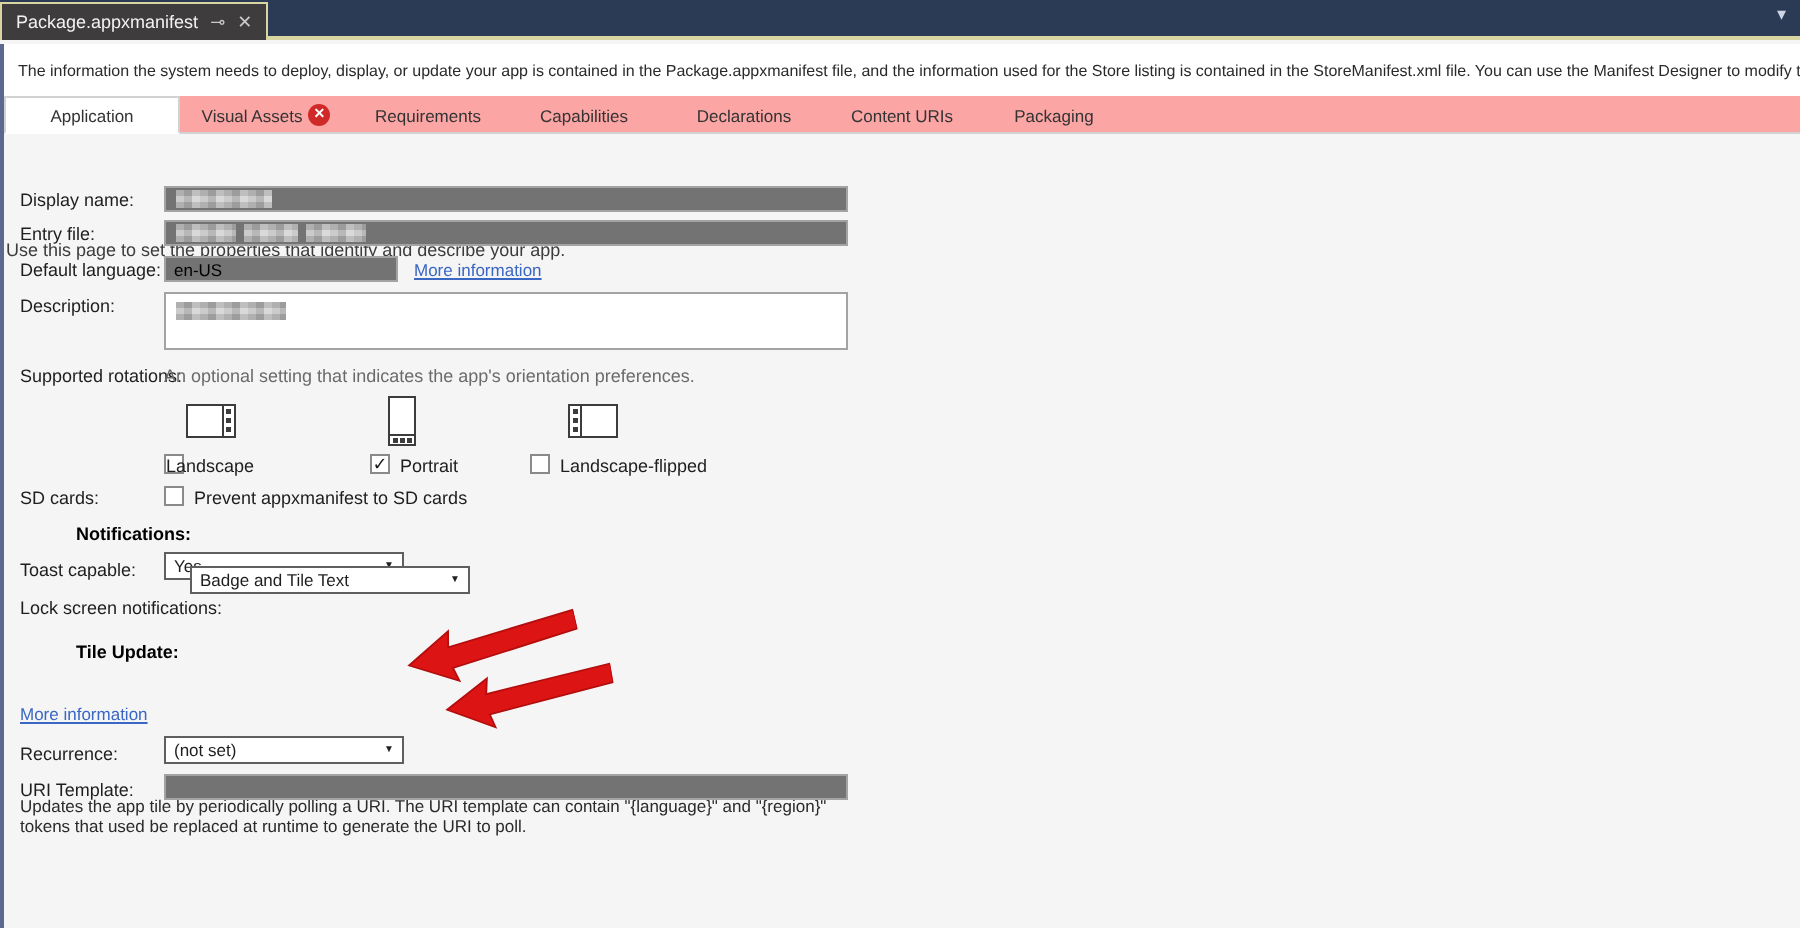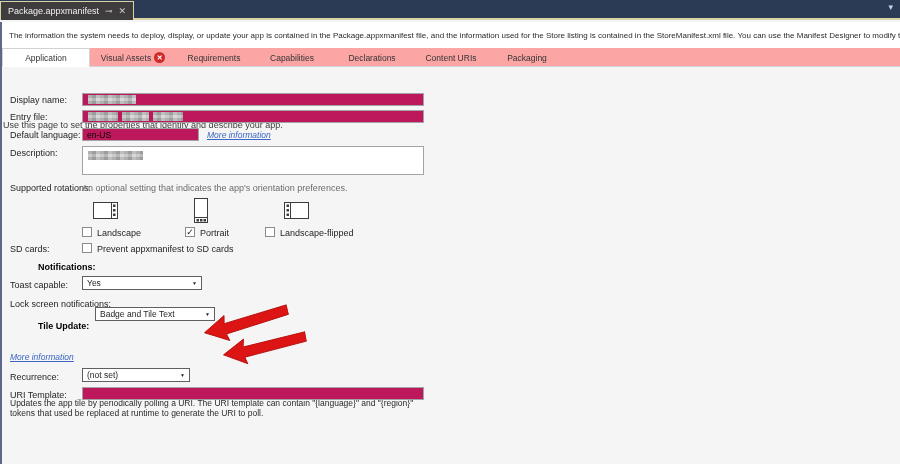--- a/index.html
+++ b/index.html
@@ -32,36 +32,36 @@
   .dtab.selected { background:#ffffff; border:1px solid #d2d2d2; border-bottom:1px solid #ffffff;
     margin-bottom:-1px; }
   .err-badge { width:11px; height:11px; border-radius:50%; background:#cf2a27;
     color:#fff; font-size:7px; font-weight:bold; display:flex; align-items:center;
     justify-content:center; line-height:1; }
   
   .content { position:absolute; left:2px; top:67px; right:0; bottom:0; background:#f5f5f5; }
   .lbl { position:absolute; left:8px; white-space:nowrap; color:#1e1e1e; }
   .hint { color:#6b6b6b; }
   .boldhdr { position:absolute; left:8px; font-weight:bold; color:#000; white-space:nowrap;padding-left:28px; }
-  .tin { position:absolute; background:#be185d; border:1px solid #a3a3a3; height:13px; }
+  .tin { position:absolute; background:#737373; border:1px solid #a3a3a3; height:13px; }
   .tarea { position:absolute; background:#fff; border:1px solid #a3a3a3; }
   .redacted { position:absolute; height:9px;
     background:
       repeating-linear-gradient(0deg, rgba(0,0,0,0.10) 0 3px, rgba(255,255,255,0.12) 3px 6px),
       repeating-linear-gradient(90deg, #c4c4c4 0 4px, #aeaeae 4px 8px, #d4d4d4 8px 12px);
   }
   .combo { position:absolute; height:14px; background:#fff; border:1px solid #5f5f5f;
     display:flex; align-items:center; cursor:default; }
   .combo .cval { flex:1; padding-left:4px; font-size:8.5px; white-space:nowrap; overflow:hidden; }
   .combo .carr { width:13px; text-align:center; font-size:5px; color:#222; }
   .cb { position:absolute; width:10px; height:10px; background:#fff; border:1px solid #8a8a8a;
     font-size:9px; line-height:8px; text-align:center; color:#1a1a1a; cursor:default; }
   .cblbl { position:absolute; white-space:nowrap; }
   a.lnk { position:absolute; color:#3a66c4; text-decoration:underline; white-space:nowrap;
-    font-size:8.5px; cursor:pointer;font-style:italic; }
+    font-size:8.5px; cursor:pointer; }
   .tiledesc { position:absolute; left:8px; top:331px; width:418px; font-size:8.5px;
     line-height:10px; color:#2a2a2a; }
   .orient-icon { position:absolute; }
   .red-arrow { position:absolute; z-index:5; }
   .intro { position:absolute; left:1px; top:5px; color:#3c3c3c; white-space:nowrap;margin-top:48px; }
 </style>
 </head>
 <body>
 
 <div class="screen">
@@ -150,59 +150,59 @@
     </svg>
     <svg class="orient-icon" style="left:282px; top:135px" width="25" height="17" viewBox="0 0 25 17">
       <rect x="0.5" y="0.5" width="24" height="16" fill="#ffffff" stroke="#3c3c3c"></rect>
       <line x1="6.5" y1="0.5" x2="6.5" y2="16.5" stroke="#3c3c3c"></line>
       <rect x="2.5" y="2.5" width="2.5" height="2.5" fill="#3c3c3c"></rect>
       <rect x="2.5" y="7" width="2.5" height="2.5" fill="#3c3c3c"></rect>
       <rect x="2.5" y="11.5" width="2.5" height="2.5" fill="#3c3c3c"></rect>
     </svg>
 
     <div class="cb" style="left:80px; top:160px"></div>
-    <div class="cblbl" style="left:95px; top:161px">Landscape</div>
+    <div class="cblbl" style="left:81px; top:161px">Landscape</div>
     <div class="cb" style="left:183px; top:160px">
       <span>✓</span>
     </div>
     <div class="cblbl" style="left:198px; top:161px">Portrait</div>
     <div class="cb" style="left:263px; top:160px"></div>
     <div class="cblbl" style="left:278px; top:161px">Landscape-flipped</div>
 
     <div class="lbl" style="top:177px">SD cards:</div>
     <div class="cb" style="left:80px; top:176px"></div>
     <div class="cblbl" style="left:95px; top:177px">Prevent appxmanifest to SD cards</div>
 
     <div class="boldhdr" style="top:195px">Notifications:</div>
 
     <div class="lbl" style="top:213px">Toast capable:</div>
     <div class="combo" style="left:80px; top:209px; width:120px">
       <span class="cval">Yes</span>
       <span class="carr">▼</span>
     </div>
 
     <div class="lbl" style="top:232px">Lock screen notifications:</div>
-    <div class="combo" style="left:93px; top:240px; width:120px">
+    <div class="combo" style="left:93px; top:216px; width:140px">
       <span class="cval">Badge and Tile Text</span>
       <span class="carr">▼</span>
     </div>
 
     <svg class="red-arrow" style="left:201px; top:252px; transform:rotate(-13deg); transform-origin:0 50%" width="88" height="30" viewBox="0 0 100 34">
       <polygon points="2,16 28,2 26,11 100,6 100,17 26,23 28,31" fill="#dd1414" stroke="#b30d0d" stroke-width="1"></polygon>
     </svg>
     <svg class="red-arrow" style="left:220px; top:274px; transform:rotate(-10deg); transform-origin:0 50%" width="86" height="30" viewBox="0 0 100 34">
       <polygon points="2,16 28,2 26,11 100,6 100,17 26,23 28,31" fill="#dd1414" stroke="#b30d0d" stroke-width="1"></polygon>
     </svg>
 
     <div class="boldhdr" style="top:254px">Tile Update:</div>
     <div class="tiledesc">Updates the app tile by periodically polling a URI. The URI template can contain "{language}" and "{region}" tokens that used be replaced at runtime to generate the URI to poll.</div>
     <a class="lnk" style="left:8px; top:285px">More information</a>
 
     <div class="lbl" style="top:305px">Recurrence:</div>
-    <div class="combo" style="left:80px; top:301px; width:108px">
+    <div class="combo" style="left:80px; top:301px; width:120px">
       <span class="cval">(not set)</span>
       <span class="carr">▼</span>
     </div>
 
     <div class="lbl" style="top:323px">URI Template:</div>
     <input class="tin" style="left: 80px; top: 320px; width: 342px; font-family: &quot;Liberation Sans&quot;, sans-serif; font-size: 8.5px; padding-left: 4px;">
 
   </div>
 </div>
 

